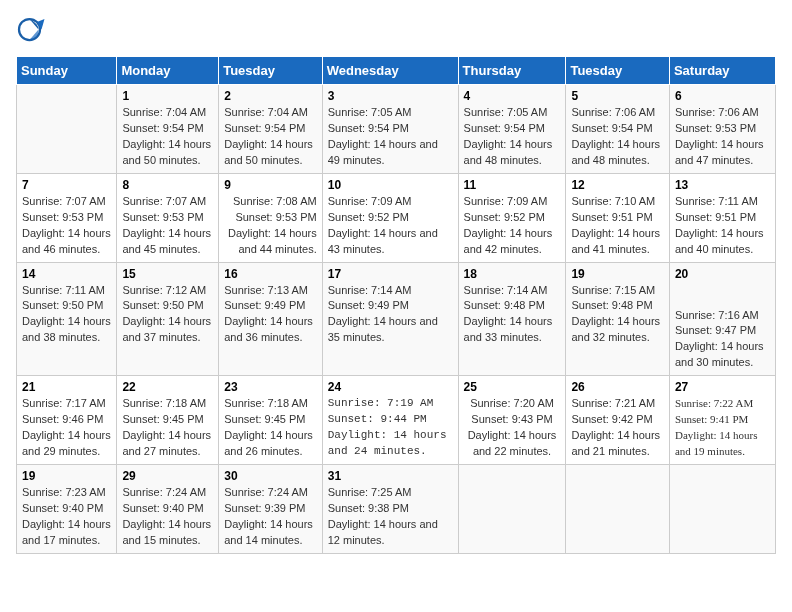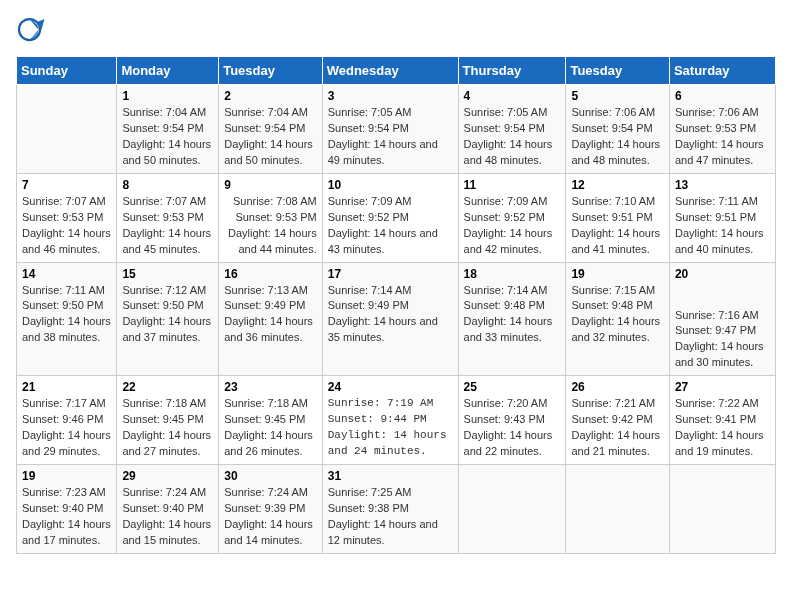--- a/index.html
+++ b/index.html
@@ -265,33 +265,33 @@
 Daylight: 14 hours and 26 minutes.</div>
         </td>
         <td>
           <div class="day-num">24</div>
           <div class="day-info" style="white-space: pre-line; font-family: Liberation Mono, monospace;">Sunrise: 7:19 AM
 Sunset: 9:44 PM
 Daylight: 14 hours and 24 minutes.</div>
         </td>
         <td>
           <div class="day-num">25</div>
-          <div class="day-info" style="white-space: pre-line;">Sunrise: 7:20 AM
+          <div class="day-info" style="white-space: pre-line; text-align: center;">Sunrise: 7:20 AM
 Sunset: 9:43 PM
 Daylight: 14 hours and 22 minutes.</div>
         </td>
         <td>
           <div class="day-num">26</div>
           <div class="day-info" style="white-space: pre-line;">Sunrise: 7:21 AM
 Sunset: 9:42 PM
 Daylight: 14 hours and 21 minutes.</div>
         </td>
         <td>
           <div class="day-num">27</div>
-          <div class="day-info" style="white-space: pre-line;">Sunrise: 7:22 AM
+          <div class="day-info" style="white-space: pre-line; font-family: Liberation Serif, serif;">Sunrise: 7:22 AM
 Sunset: 9:41 PM
 Daylight: 14 hours and 19 minutes.</div>
         </td>
       </tr>
       <tr>
         <td>
           <div class="day-num">19</div>
           <div class="day-info" style="white-space: pre-line;">Sunrise: 7:23 AM
 Sunset: 9:40 PM
 Daylight: 14 hours and 17 minutes.</div>

